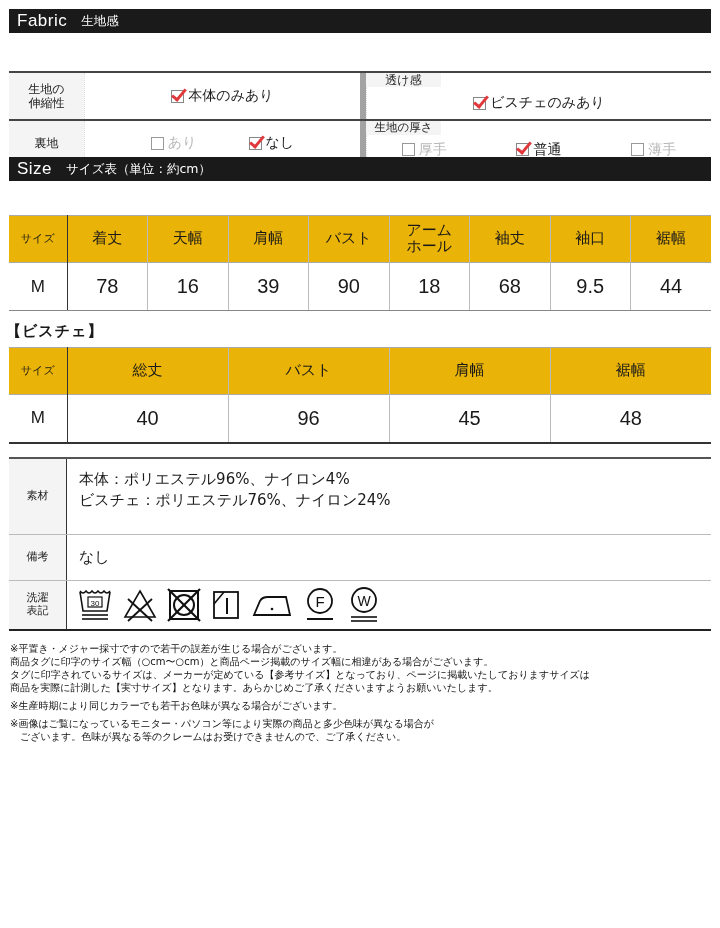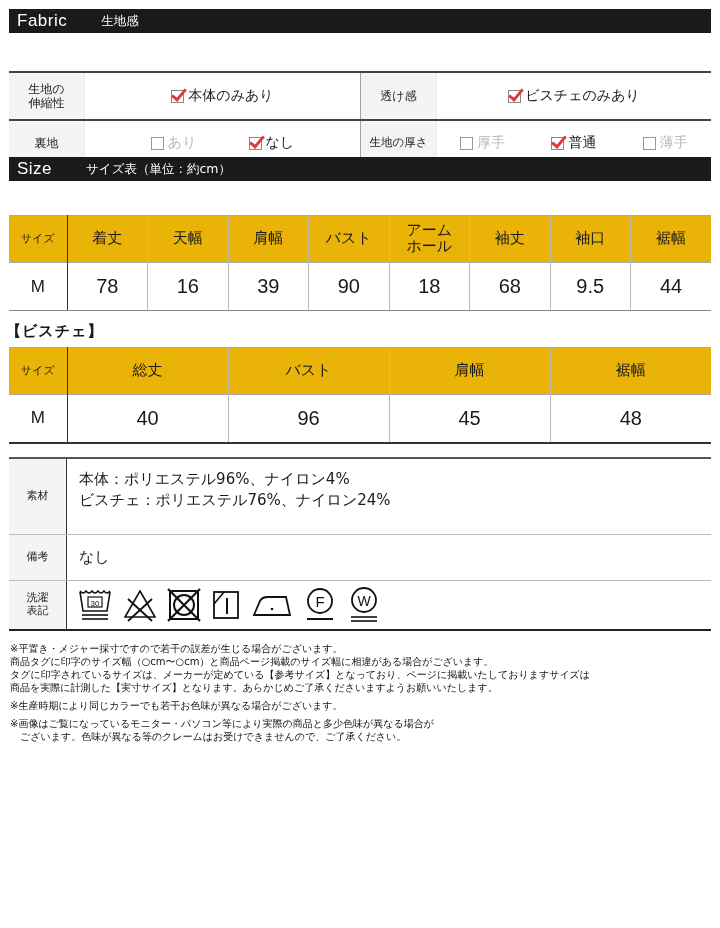--- a/index.html
+++ b/index.html
@@ -1,31 +1,31 @@
 <!DOCTYPE html>
 <html><head>
 <meta charset="utf-8">
 <style>
   * { box-sizing: border-box; margin: 0; padding: 0; }
   html, body { width: 720px; height: 928px; background: #ffffff; }
   body { font-family: "DejaVu Sans", "Liberation Sans", sans-serif; color: #1a1a1a; position: relative; overflow: hidden; }
 
-  .section-bar { position: absolute; left: 9px; width: 702px; height: 24px; background: #1a1a1a; color: #fff; display: flex; align-items: center; padding-left: 8px; gap: 20px; }
+  .section-bar { position: absolute; left: 9px; width: 702px; height: 24px; background: #1a1a1a; color: #fff; display: flex; align-items: center; padding-left: 8px; }
   .section-bar .en { font-family: "Liberation Sans", sans-serif; font-size: 17px; letter-spacing: 0.5px; margin-right: 14px; }
   .section-bar .jp { font-size: 12.5px; }
 
   
   .fabric { position: absolute; left: 9px; top: 47px; width: 702px; margin-top: 24px; }
   .frow { display: flex; height: 48px; border-top: 2px solid #444; }
   .frow.last { border-bottom: 2px solid #222; }
   .flabel { width: 75px; background: #f4f4f4; font-size: 12px; display: flex; align-items: center; justify-content: center; text-align: center; line-height: 1.2; }
   .fval { flex: 1; display: flex; align-items: center; justify-content: space-around; font-size: 14px; border-left: 1px dotted #ddd; }
   .fval.single { justify-content: center; }
   .fhalf { width: 351px; display: flex; }
-  .fhalf.right { border-left: 1px solid #a3a3a3; }
+  .fhalf.right { border-left: 6px solid #a3a3a3; flex-direction: column; }
   .flabel.r { width: 75px; }
 
   .opt { display: inline-flex; align-items: center; gap: 4px; }
   .opt.off { color: #b8b8b8; }
   .cb { width: 13px; height: 13px; border: 1.5px solid #888; display: inline-block; position: relative; background: #fff; }
   .opt.off .cb { border-color: #999; }
   .cb.checked::after { content: ""; position: absolute; left: 3px; top: -5px; width: 5px; height: 12px; border-right: 3px solid #e0383b; border-bottom: 3px solid #e0383b; transform: rotate(40deg); }
 
   
   .sub-title { position: absolute; left: 6px; font-size: 15px; font-weight: bold; letter-spacing: 1px; }

